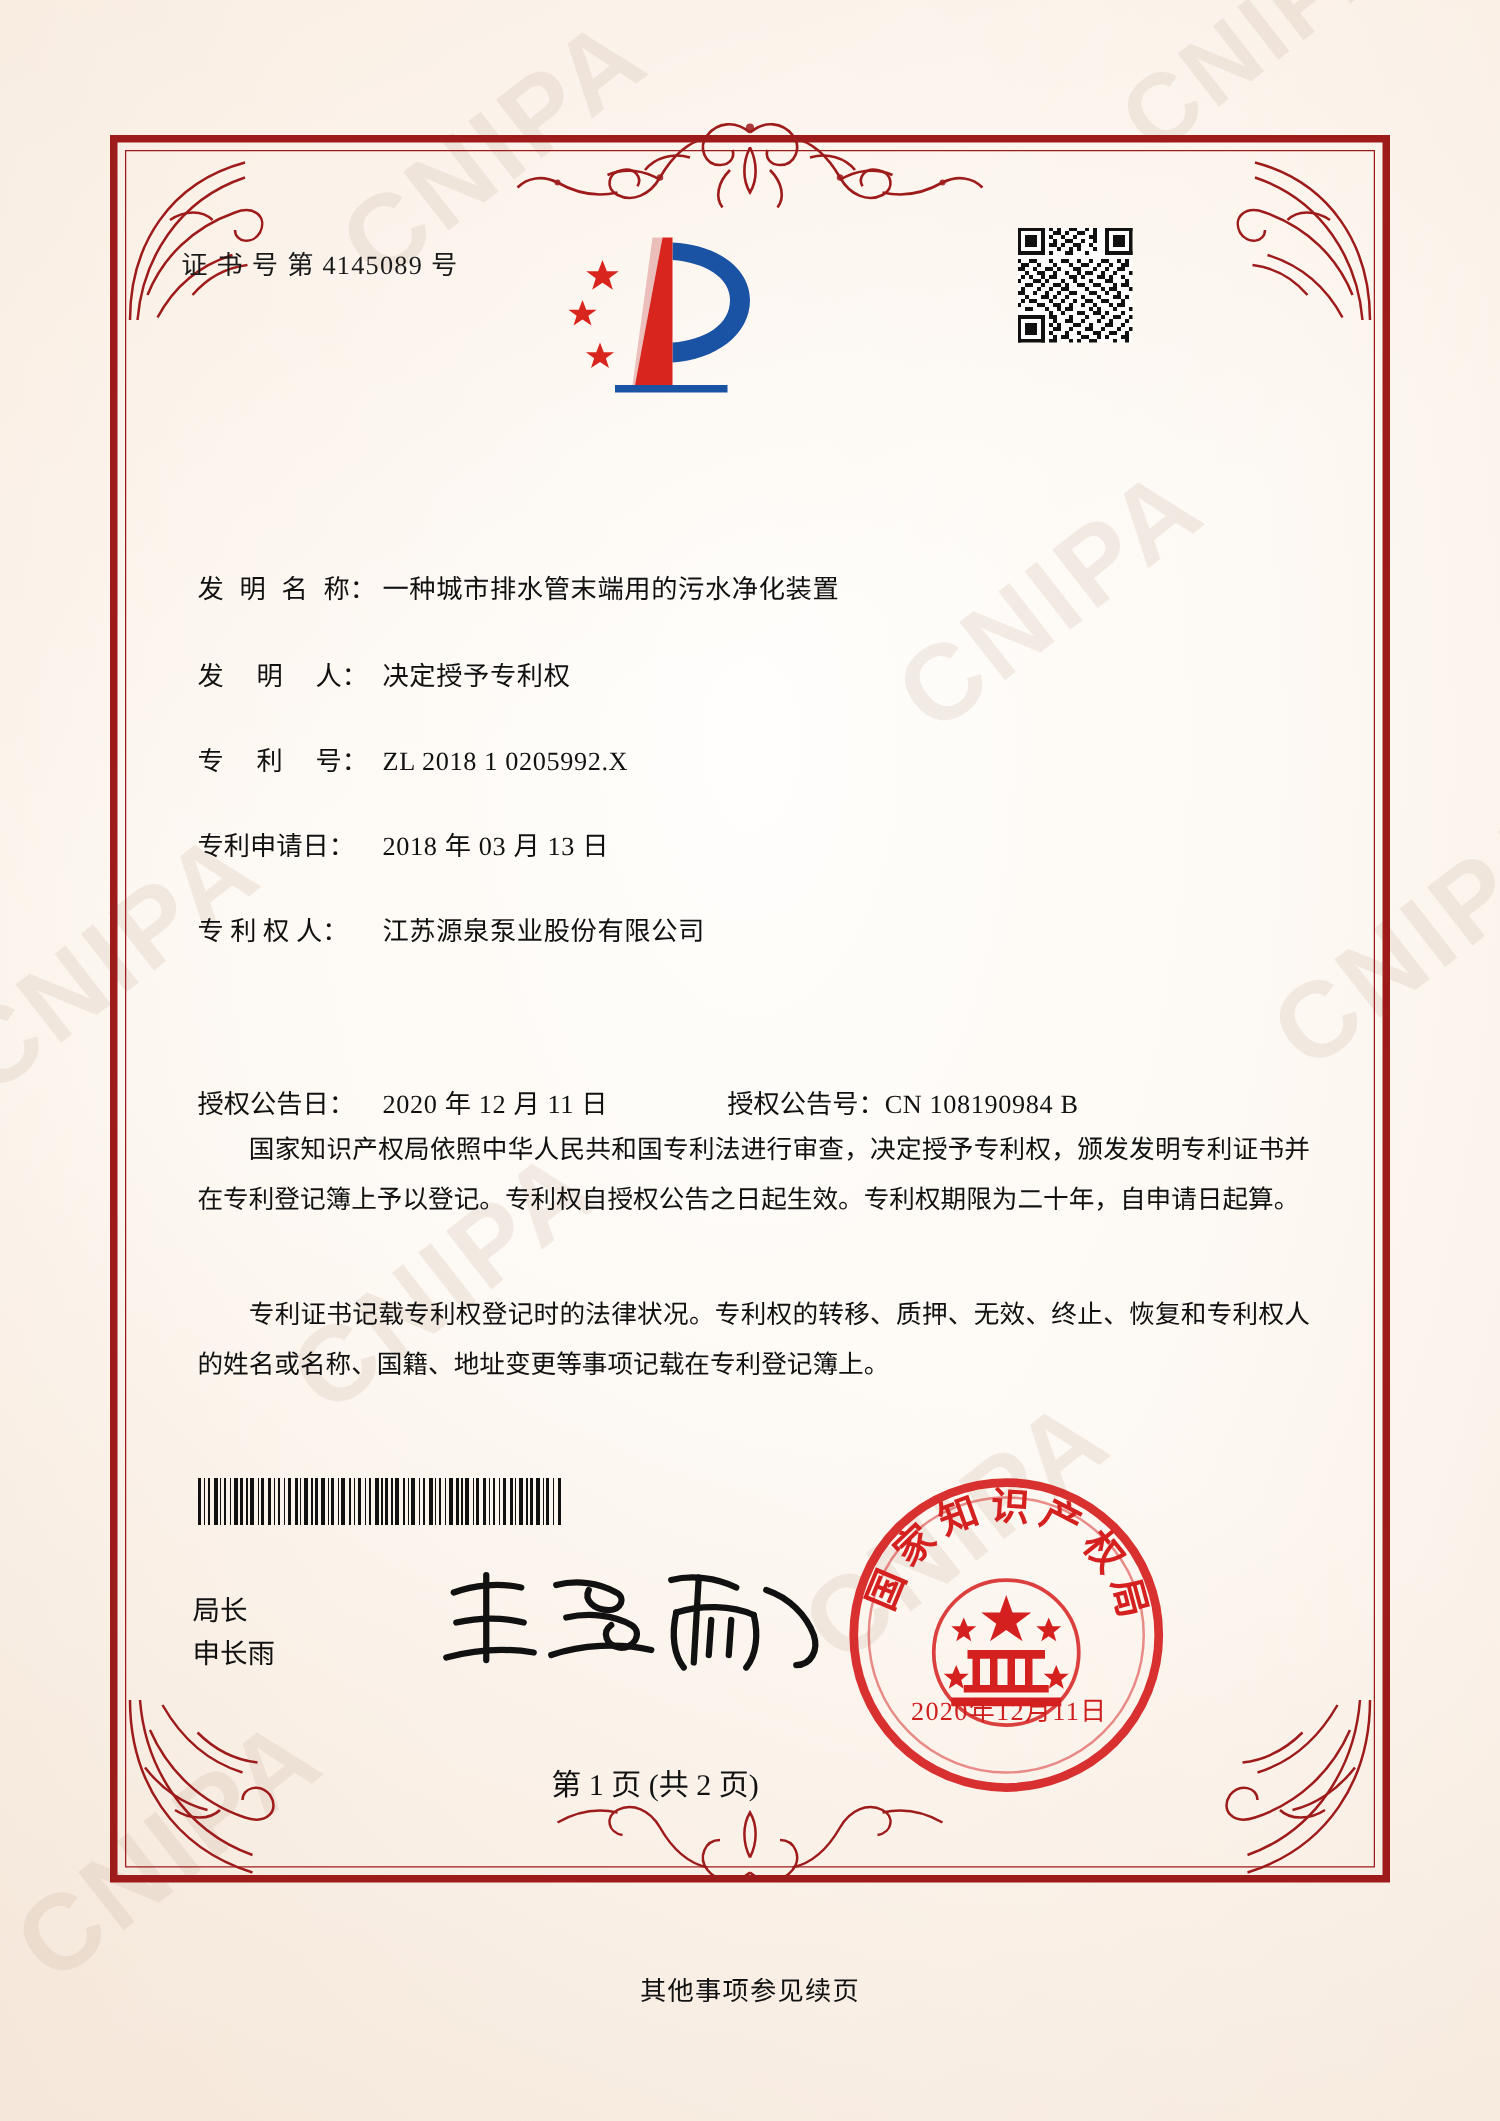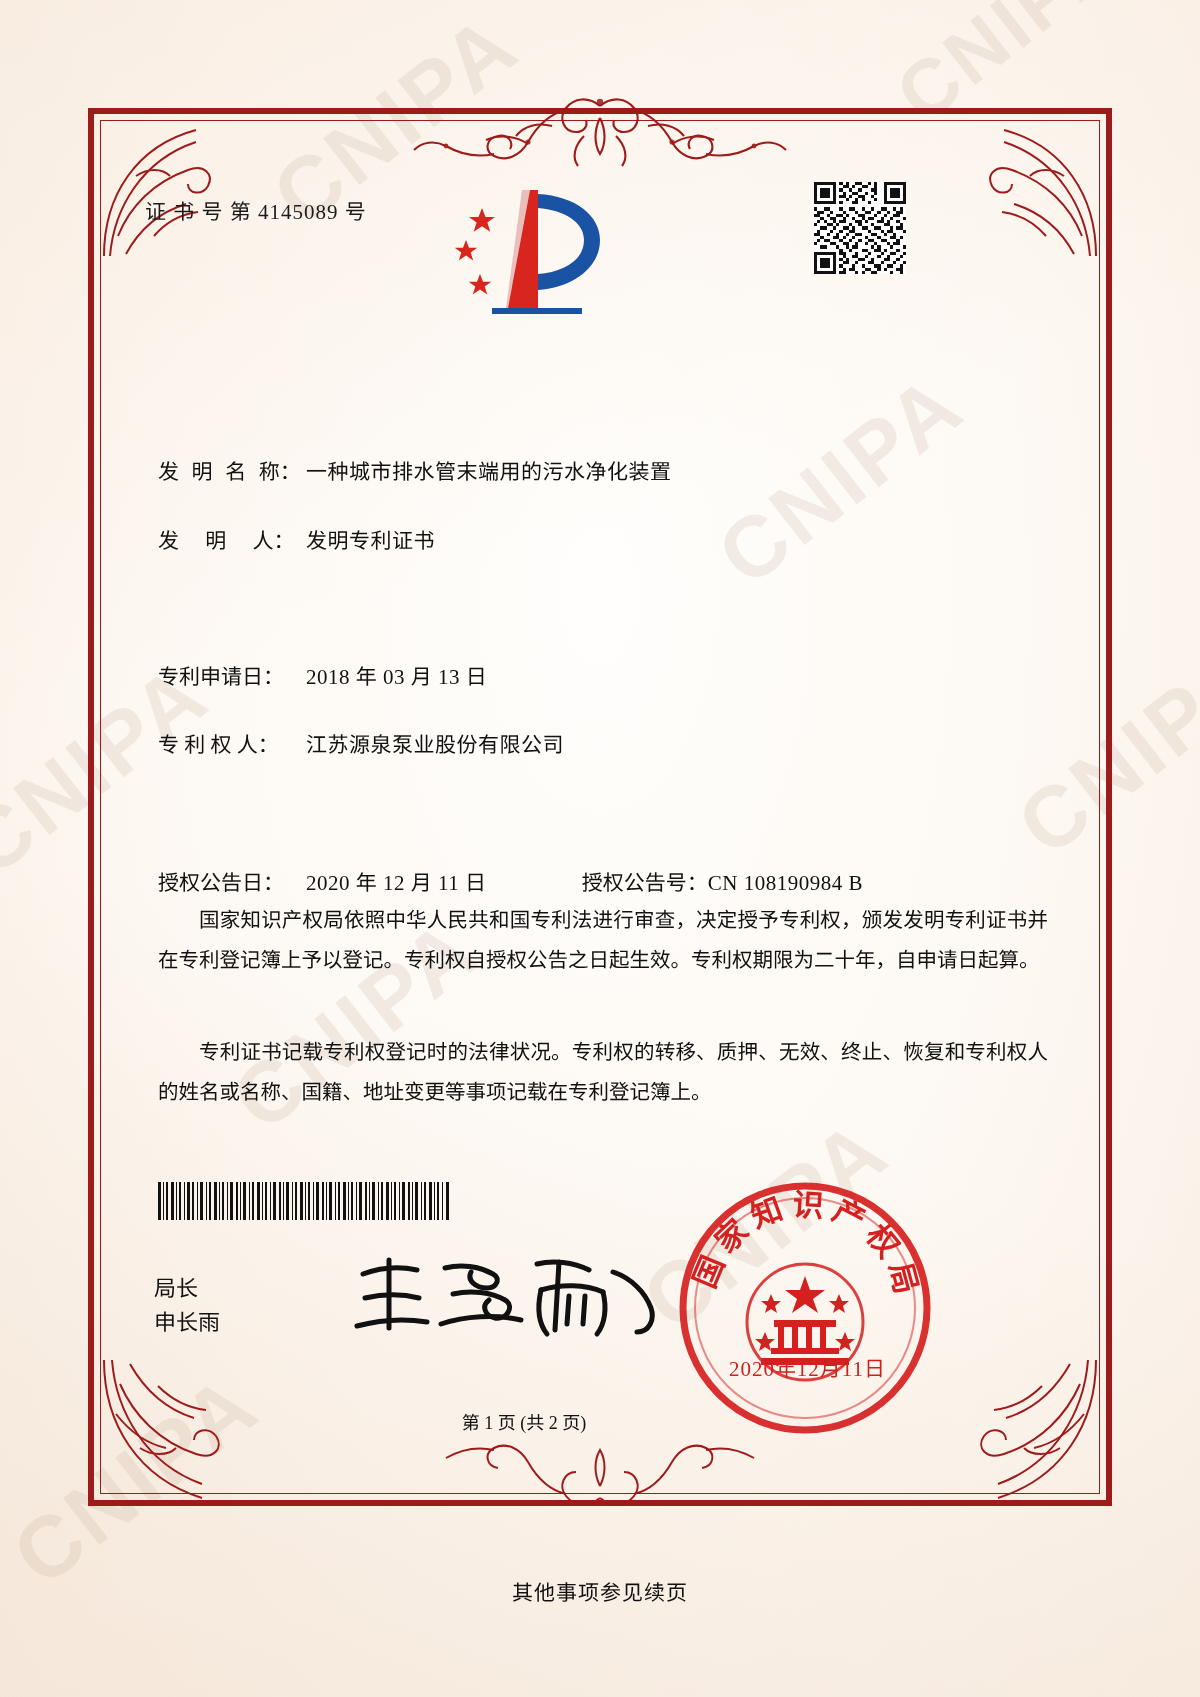--- a/index.html
+++ b/index.html
@@ -211,21 +211,21 @@
     letter-spacing: 1px;
     font-family: "Liberation Serif", serif;
   }
 
   #page-num {
     position: absolute;
     left: 0;
     right: 0;
     top: 1288px;
     text-align: center;
-    font-size: 18px;
+    font-size: 24px;
     color: #111;
   }
 
   #footnote {
     position: absolute;
     left: 0;
     right: 0;
     top: 1576px;
     text-align: center;
     font-size: 21px;
@@ -560,23 +560,26 @@
         <polygon points="46,92 49,99.8 57.3,99.8 50.7,104.6 53.2,112.4 46,107.6 38.8,112.4 41.3,104.6 34.7,99.8 43,99.8"></polygon>
       </g>
     </svg>
 
 
     <div class="field" id="f-name">
       <span class="lbl">发 明 名 称：</span><span class="val">一种城市排水管末端用的污水净化装置</span>
     </div>
 
     <div class="field" id="f-inv">
-      <span class="lbl">发　 明　 人：</span><span class="val">发明专利证书</span>
+      <span class="lbl">发　 明　 人：</span><span class="val">决定授予专利权</span>
     </div>
 
+    <div class="field" id="f-patno">
+      <span class="lbl">专　 利　 号：</span><span class="val">ZL 2018 1 0205992.X</span>
+    </div>
 
     <div class="field" id="f-appdate">
       <span class="lbl">专利申请日：</span><span class="val">2018 年 03 月 13 日</span>
     </div>
 
     <div class="field" id="f-owner">
       <span class="lbl">专 利 权 人：</span><span class="val">江苏源泉泵业股份有限公司</span>
     </div>
 
 

